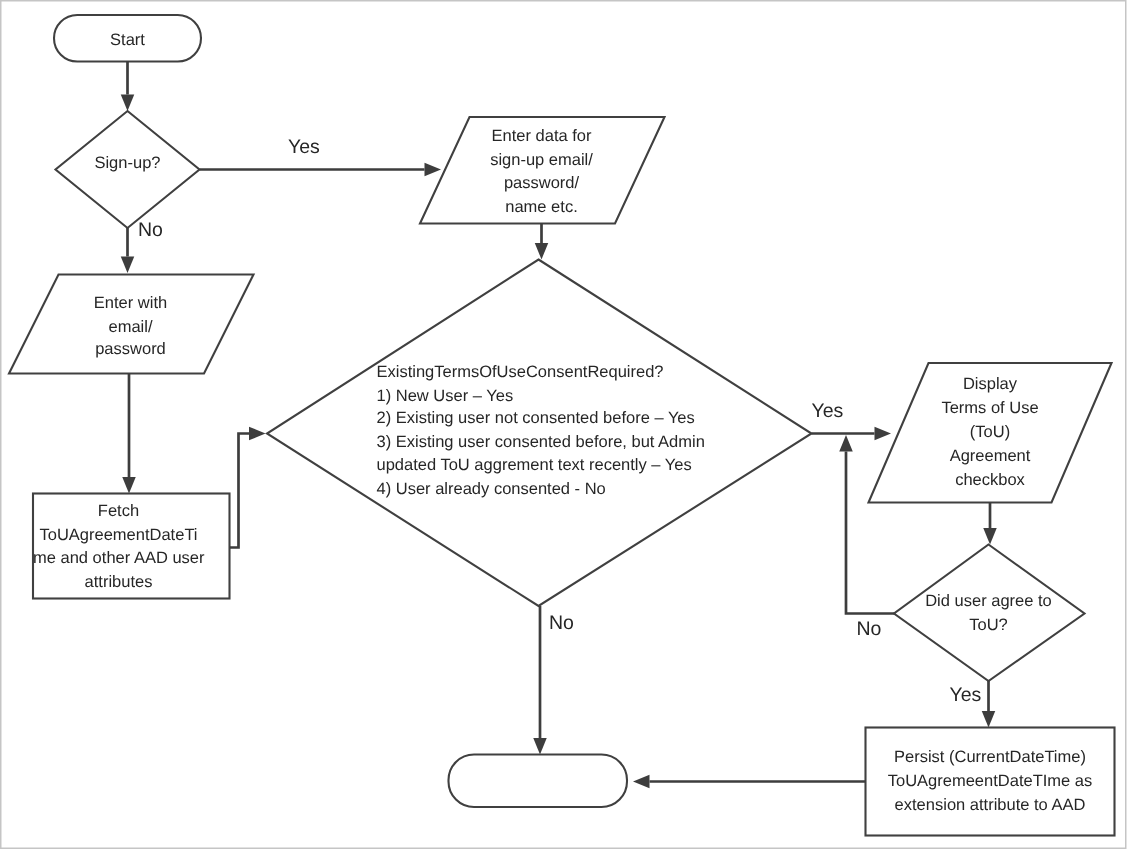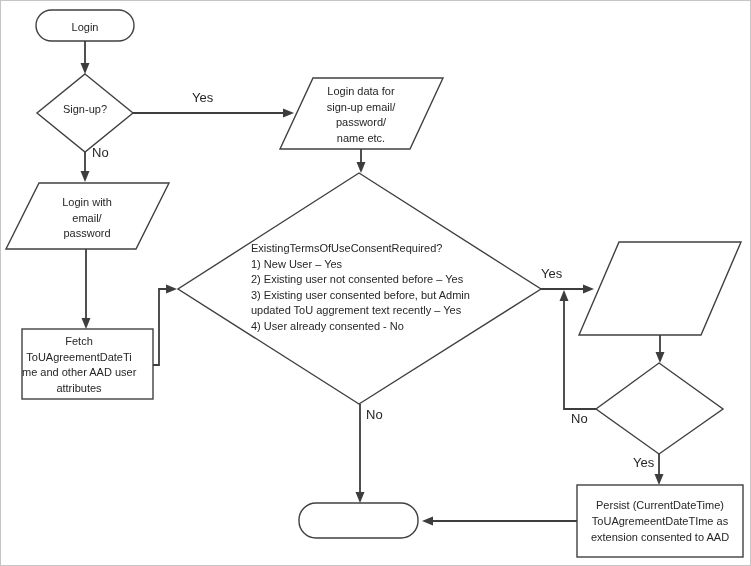--- a/index.html
+++ b/index.html
@@ -107,42 +107,49 @@
       <path class="ahead" d="M658,484 L653.5,473 L662.5,473 Z"></path>
 
       <path class="cline" d="M576,520 H432"></path>
       <path class="ahead" d="M421,520 L432,515.5 L432,524.5 Z"></path>
 
       <path class="cline" d="M359,403 V491"></path>
       <path class="ahead" d="M359,502 L354.5,491 L363.5,491 Z"></path>
     </g>
   </svg>
 
-  <div class="label" style="left:35px; top:19px; width:98px;">Login</div>
+  <div class="label" style="left:35px; top:19px; width:98px;">Start</div>
   <div class="label" style="left:36px; top:101px; width:96px;">Sign-up?</div>
-  <div class="label" style="left:295px; top:83px; width:130px;">Login data for
+  <div class="label" style="left:295px; top:83px; width:130px;">Enter data for
 sign-up email/
 password/
 name etc.</div>
-  <div class="label" style="left:21px; top:194px; width:130px;">Login with
+  <div class="label" style="left:21px; top:194px; width:130px;">Enter with
 email/
 password</div>
   <div class="label" style="left:21px; top:333px; width:114px;">Fetch
 ToUAgreementDateTi
 me and other AAD user
 attributes</div>
   <div class="label left" style="left:250px; top:240px; width:260px;">ExistingTermsOfUseConsentRequired?
 1) New User – Yes
 2) Existing user not consented before – Yes
 3) Existing user consented before, but Admin
 updated ToU aggrement text recently – Yes
 4) User already consented - No</div>
+  <div class="label lh16" style="left:594px; top:247px; width:130px;">Display
+Terms of Use
+(ToU)
+Agreement
+checkbox</div>
+  <div class="label" style="left:598px; top:393px; width:120px;">Did user agree to
+ToU?</div>
   <div class="label lh16" style="left:578px; top:496px; width:162px;">Persist (CurrentDateTime)
 ToUAgremeentDateTIme as
-extension consented to AAD</div>
+extension attribute to AAD</div>
 
   <div class="edge-label" style="left:191px; top:90px;">Yes</div>
   <div class="edge-label" style="left:91px; top:145px;">No</div>
   <div class="edge-label" style="left:540px; top:266px;">Yes</div>
   <div class="edge-label" style="left:365px; top:407px;">No</div>
   <div class="edge-label" style="left:570px; top:411px;">No</div>
   <div class="edge-label" style="left:632px; top:455px;">Yes</div>
 
 </div>
 

